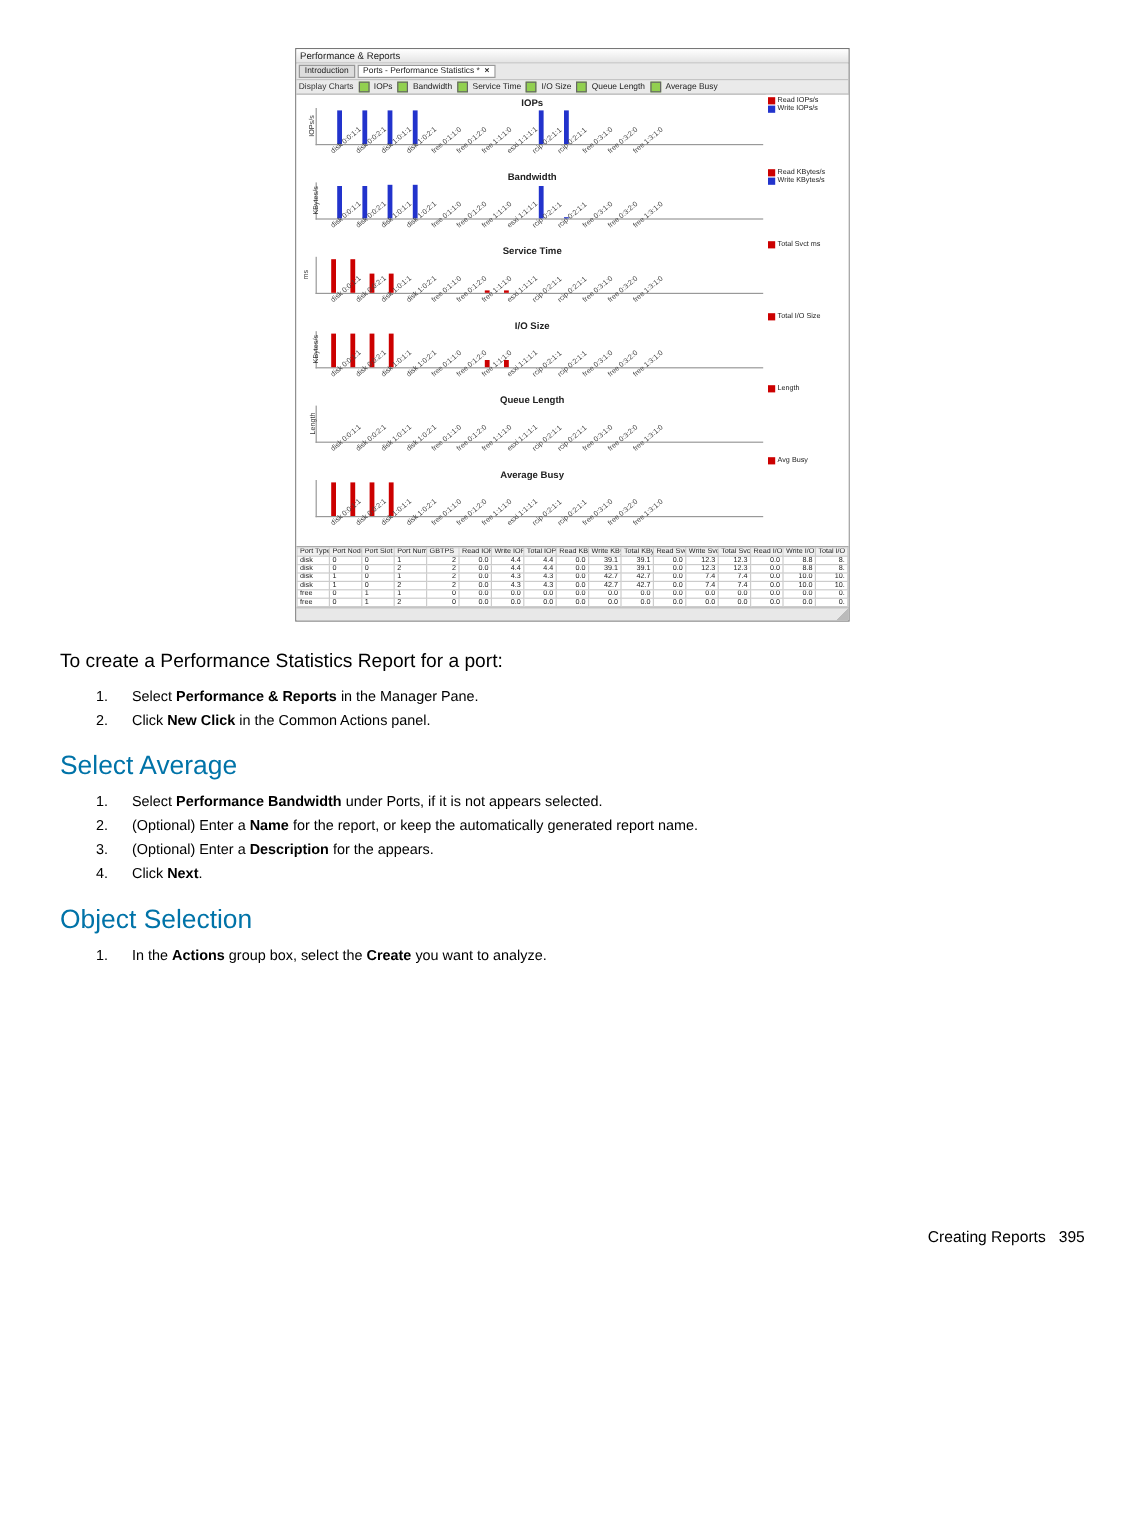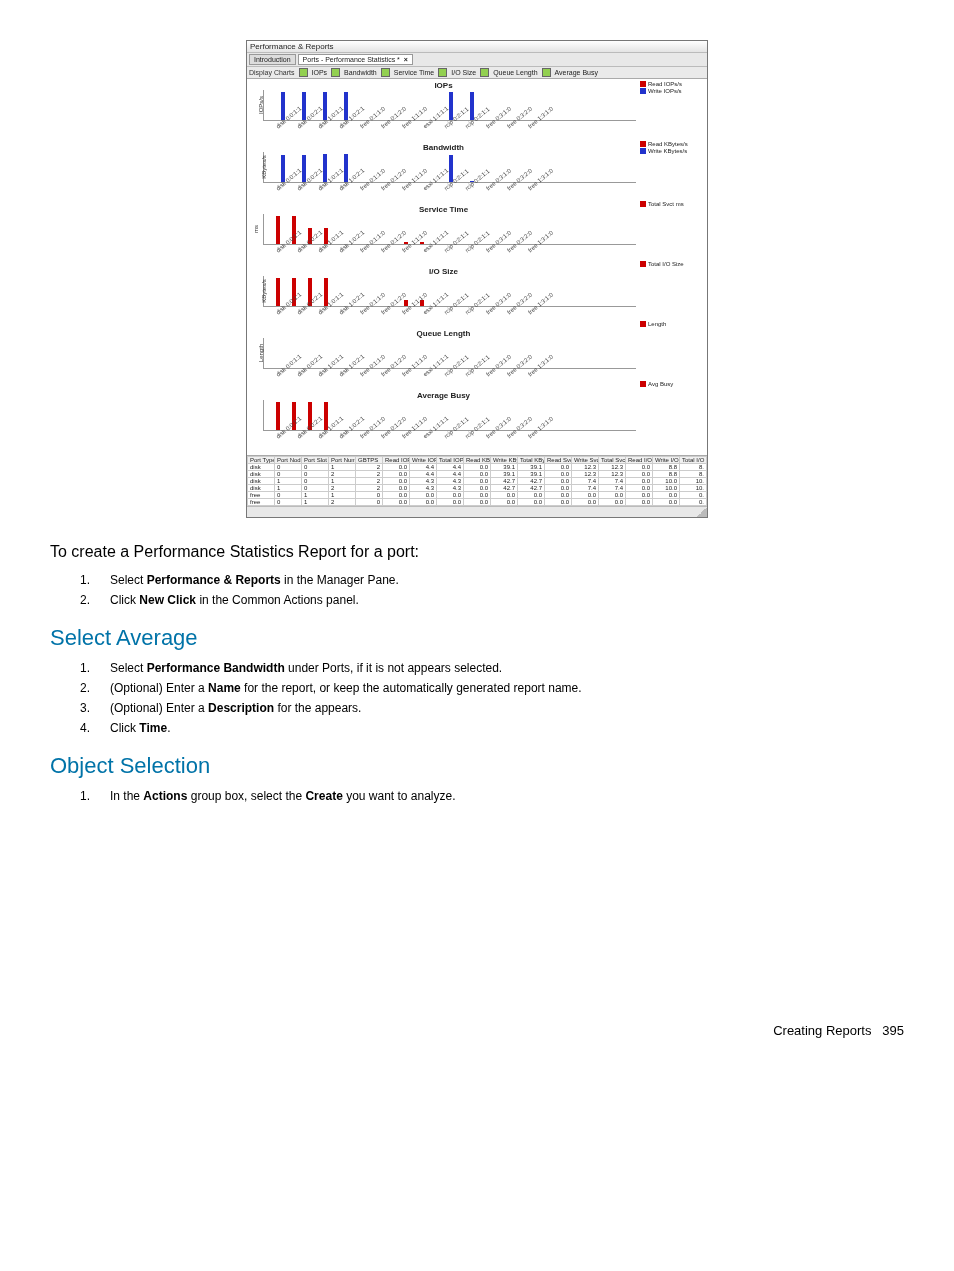--- a/index.html
+++ b/index.html
@@ -805,21 +805,21 @@
   <li><span>Select </span><b>Performance &amp; Reports</b><span> in the Manager Pane.</span></li>
   <li><span>Click </span><b>New Click</b><span> in the Common Actions panel.</span>
   </li>
 </ol>
 
 <h2 class="section">Select Average</h2>
 <ol class="numlist">
   <li><span>Select </span><b>Performance Bandwidth</b><span> under Ports, if it is not appears selected.</span></li>
   <li><span>(Optional) Enter a </span><b>Name</b><span> for the report, or keep the automatically generated report name.</span></li>
   <li><span>(Optional) Enter a </span><b>Description</b><span> for the appears.</span></li>
-  <li><span>Click </span><b>Time</b><span>.</span></li>
+  <li><span>Click </span><b>Next</b><span>.</span></li>
 </ol>
 
 <h2 class="section">Object Selection</h2>
 <ol class="numlist">
   <li><span>In the </span><b>Actions</b><span> group box, select the </span><b>Create</b><span> you want to analyze.</span></li>
 </ol>
 
 <div class="footer">
   <span>Creating Reports</span>&nbsp;&nbsp;&nbsp;<span>395</span>
 </div>

